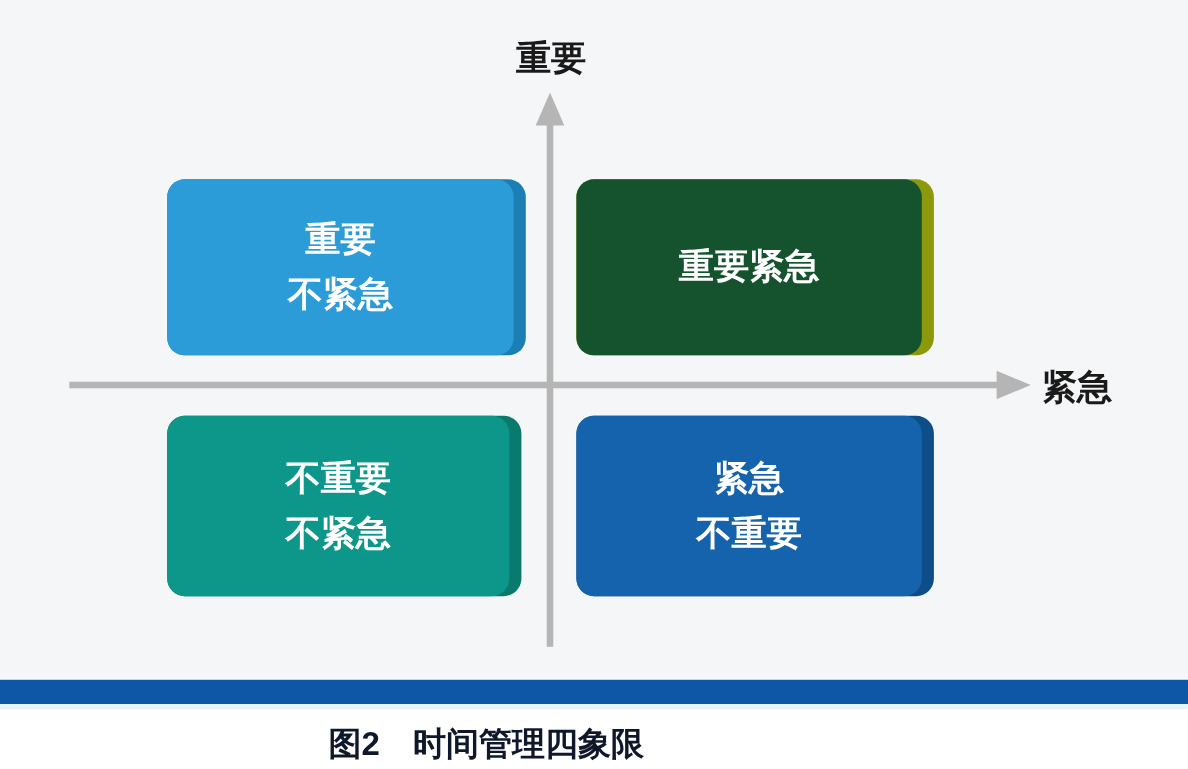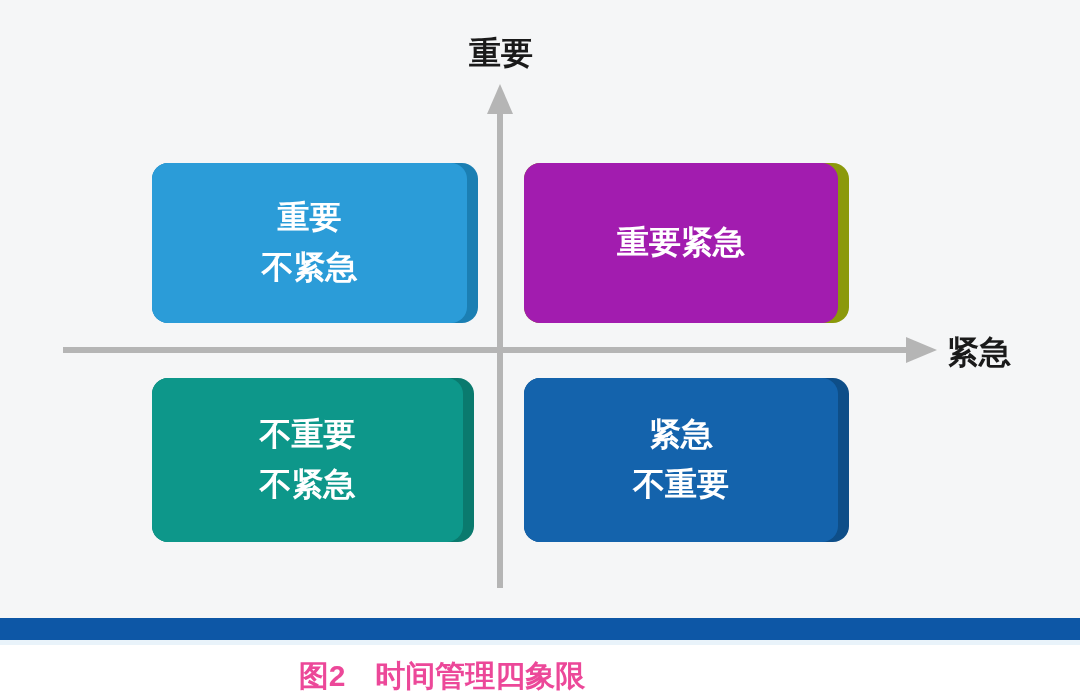--- a/index.html
+++ b/index.html
@@ -74,21 +74,21 @@
     justify-content: center;
     color: #ffffff;
     font-size: 32px;
     font-weight: bold;
     line-height: 1.55;
     text-align: center;
   }
   .quad-tl { left: 152px; top: 163px; width: 326px; height: 160px; background: #1b7fb3; }
   .quad-tl .face { background: #2b9cd8; }
   .quad-tr { left: 524px; top: 163px; width: 325px; height: 160px; background: #8b990b; }
-  .quad-tr .face { background: #a21caf; }
+  .quad-tr .face { background: #14532d; }
   .quad-bl { left: 152px; top: 378px; width: 322px; height: 164px; background: #0a7a6e; }
   .quad-bl .face { background: #0d978a; }
   .quad-br { left: 524px; top: 378px; width: 325px; height: 164px; background: #0e4e88; }
   .quad-br .face { background: #1463ac; }
 
   
   .footer-bar {
     position: absolute;
     left: 0; top: 618px;
     width: 1080px; height: 22px;
@@ -100,21 +100,21 @@
     width: 1080px; height: 5px;
     background: #e9f3fa;
   }
   .caption {
     position: absolute;
     left: 0; top: 656px;
     width: 884px;
     text-align: center;
     font-size: 30px;
     font-weight: bold;
-    color: #ec4899;
+    color: #0f172a;
     white-space: nowrap;
   }
   .caption .caption-gap { display: inline-block; width: 30px; }
 </style>
 </head>
 <body>
 
 <div class="stage">
 
   <div class="diagram-area">

